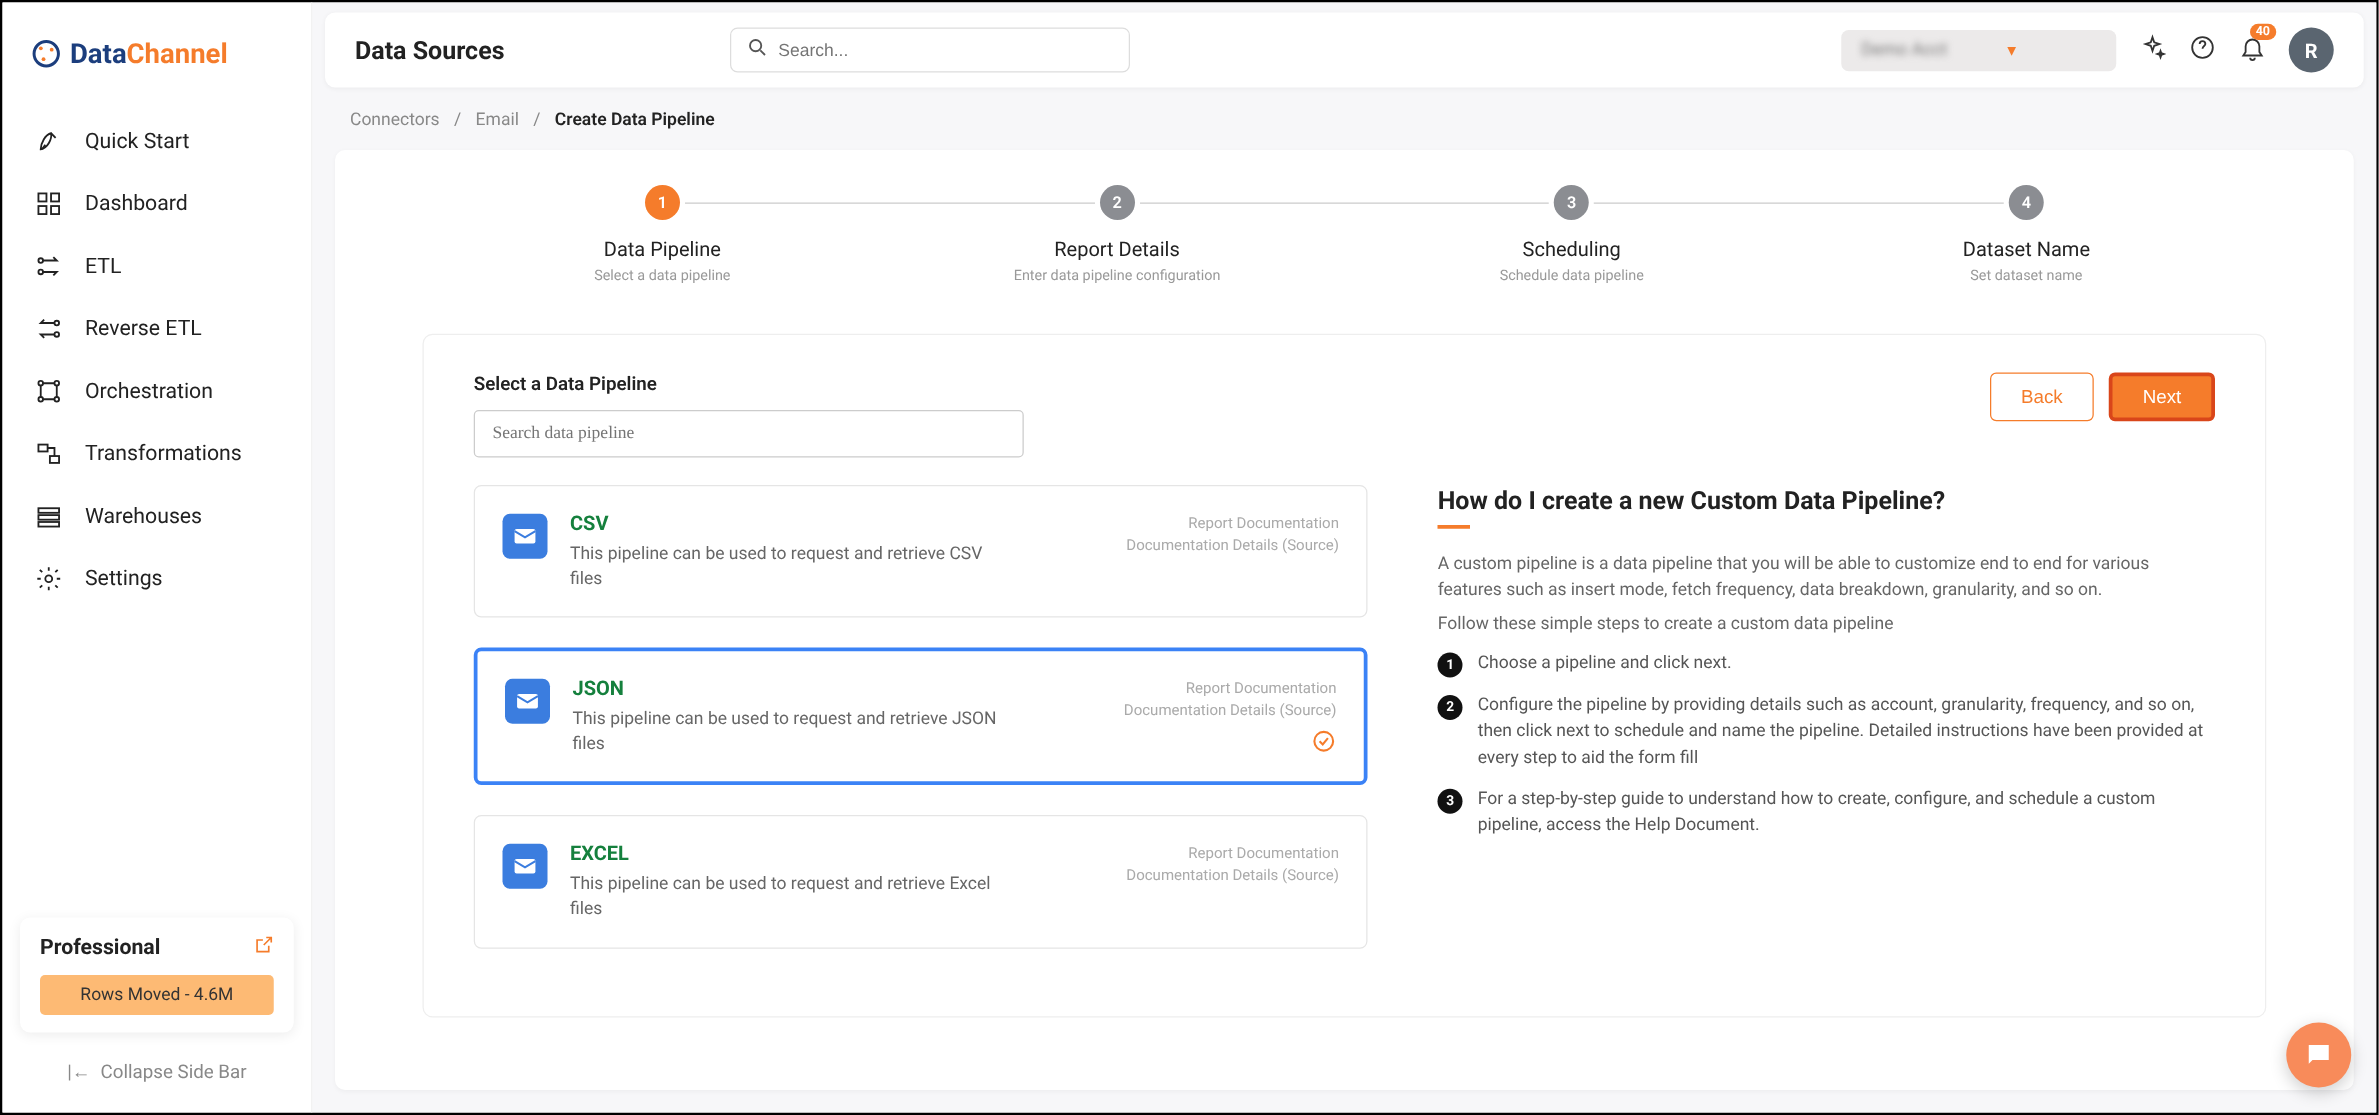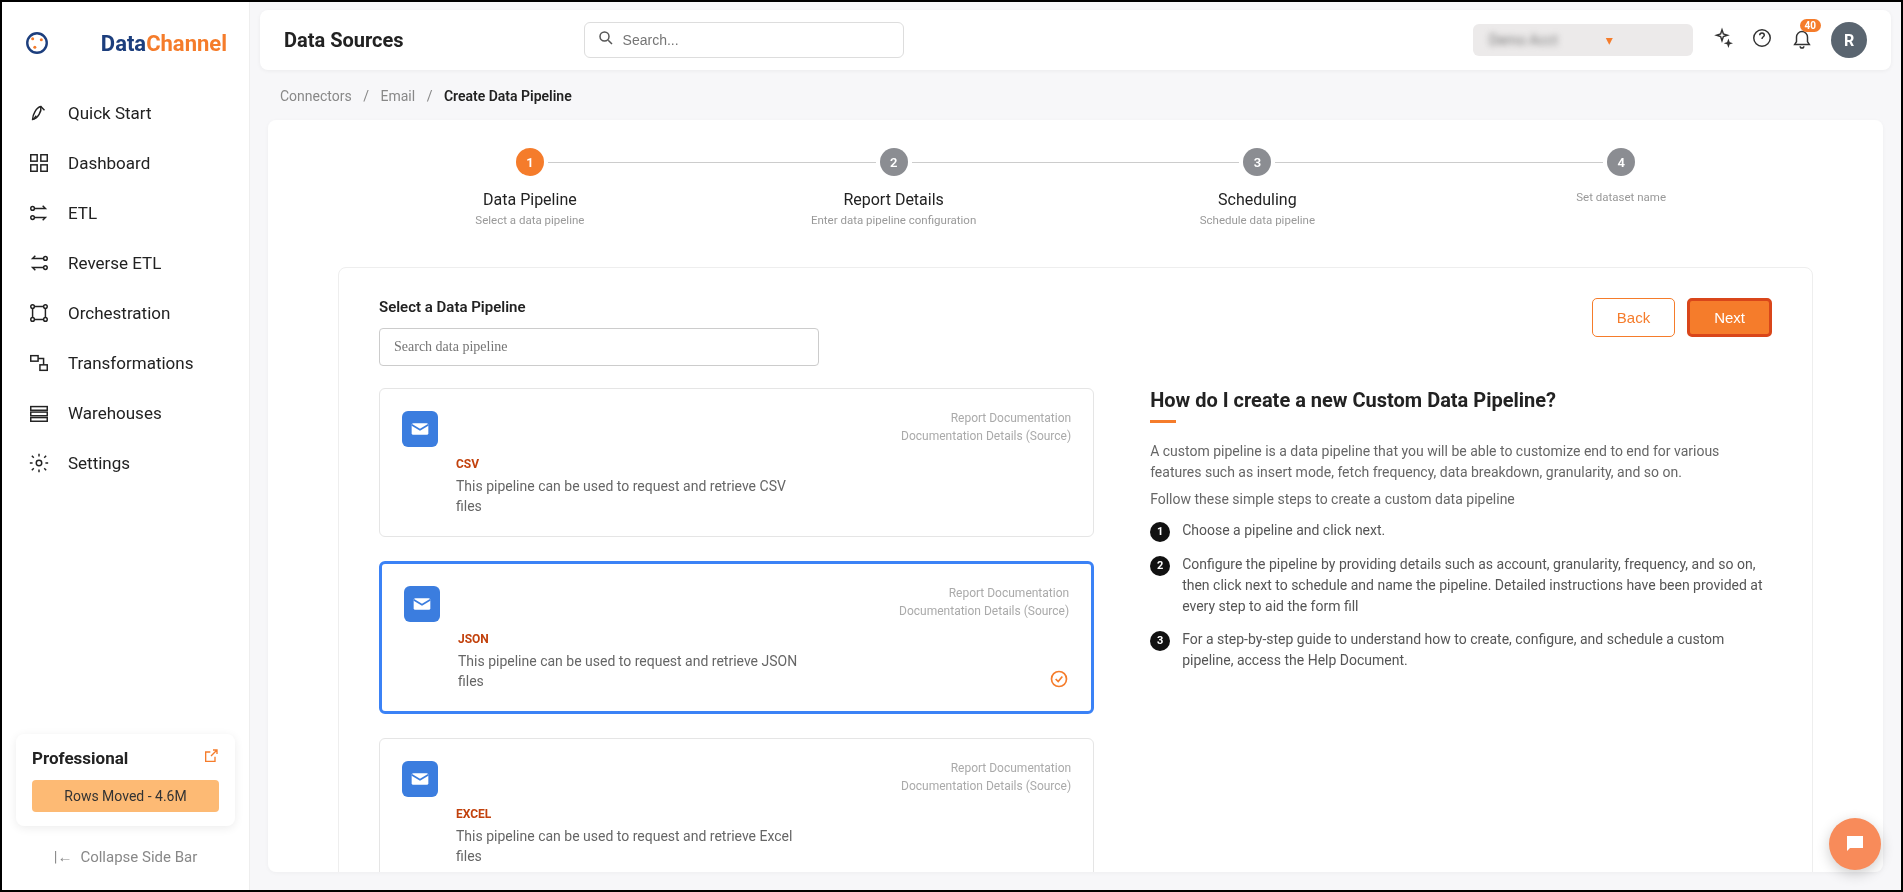--- a/index.html
+++ b/index.html
@@ -2,21 +2,21 @@
 <html><head>
 <meta charset="utf-8">
 <style>
 * { box-sizing: border-box; margin: 0; padding: 0; }
 body { font-family: -apple-system, BlinkMacSystemFont, "Segoe UI", Roboto, sans-serif; background: #fff; color: #333; overflow: hidden; }
 .app { display: flex; height: 892px; width: 1903px; border: 2px solid #000; }
 
 
 .sidebar { width: 248px; background: #fff; display: flex; flex-direction: column; border-right: 1px solid #eee; box-shadow: 2px 0 6px rgba(0,0,0,0.06); }
 .logo-wrap { padding: 28px 22px 22px; }
-.logo { display: flex; align-items: center; gap: 6px; justify-content: space-between; }
+.logo { display: flex; align-items: center; gap: 6px; }
 .logo-icon { width: 26px; height: 26px; }
 .logo-text { font-size: 22px; font-weight: 700; }
 .logo-text .blue { color: #1c3e7d; }
 .logo-text .orange { color: #f57c2b; }
 .nav { flex: 1; padding: 10px 0; }
 .nav-item { display: flex; align-items: center; gap: 18px; padding: 14px 26px; color: #222; font-size: 17px; cursor: pointer; }
 .nav-icon { width: 22px; height: 22px; display: flex; align-items: center; justify-content: center; color: #333; }
 .nav-icon svg { width: 22px; height: 22px; stroke: #222; stroke-width: 1.6; fill: none; }
 .sidebar-footer { padding: 14px; }
 .plan-card { background: #fff; border-radius: 8px; padding: 14px 16px; box-shadow: 0 2px 10px rgba(0,0,0,0.08); margin-bottom: 12px; }
@@ -65,21 +65,21 @@
 .btn-back { background: #fff; border-color: #f57c2b; color: #f57c2b; }
 .btn-next { background: #f57c2b; color: #fff; border: 3px solid #d9461a; }
 
 .inner-body { display: flex; gap: 56px; }
 .pipe-list { flex: 1.15; }
 .pipe-item { border: 1px solid #e5e5e5; border-radius: 6px; padding: 20px 22px; margin-bottom: 24px; display: flex; gap: 18px; position: relative; cursor: pointer; }
 .pipe-item.selected { border: 3px solid #3b82f6; }
 .pipe-icon { width: 36px; height: 36px; background: #3b7ddf; border-radius: 6px; display: flex; align-items: center; justify-content: center; color: #fff; flex-shrink: 0; margin-top: 2px; }
 .pipe-icon svg { width: 20px; height: 20px; fill: #fff; }
 .pipe-info { flex: 1; }
-.pipe-name { font-weight: 700; font-size: 12px; color: #c2410c; margin-bottom: 6px; margin-top: 48px; }
+.pipe-name { font-weight: 700; font-size: 16px; color: #15803d; margin-bottom: 6px; }
 .pipe-desc { font-size: 14px; color: #666; line-height: 1.4; max-width: 350px; }
 .pipe-docs { text-align: right; font-size: 12px; color: #aaa; line-height: 1.5; }
 .pipe-docs a { color: #aaa; text-decoration: none; }
 .check-mark { position: absolute; bottom: 18px; right: 22px; color: #f57c2b; }
 .check-mark svg { width: 20px; height: 20px; stroke: #f57c2b; stroke-width: 2; fill: none; }
 
 .help-panel { flex: 1; }
 .help-title { font-size: 20px; font-weight: 700; color: #222; margin-bottom: 8px; }
 .help-underline { width: 26px; height: 3px; background: #f57c2b; margin-bottom: 18px; }
 .help-text { font-size: 14px; color: #666; line-height: 1.5; margin-bottom: 6px; }
@@ -271,20 +271,21 @@
           <div class="step-line"></div>
         </div>
         <div class="step">
           <div class="step-circle">3</div>
           <div class="step-title">Scheduling</div>
           <div class="step-sub">Schedule data pipeline</div>
           <div class="step-line"></div>
         </div>
         <div class="step">
           <div class="step-circle">4</div>
+          <div class="step-title">Dataset Name</div>
           <div class="step-sub">Set dataset name</div>
         </div>
       </div>
 
       <div class="inner-card">
         <div class="inner-top">
           <div class="inner-top-left">
             <div class="label">Select a Data Pipeline</div>
             <input class="pipe-search" type="text" placeholder="Search data pipeline" style="">
           </div>

